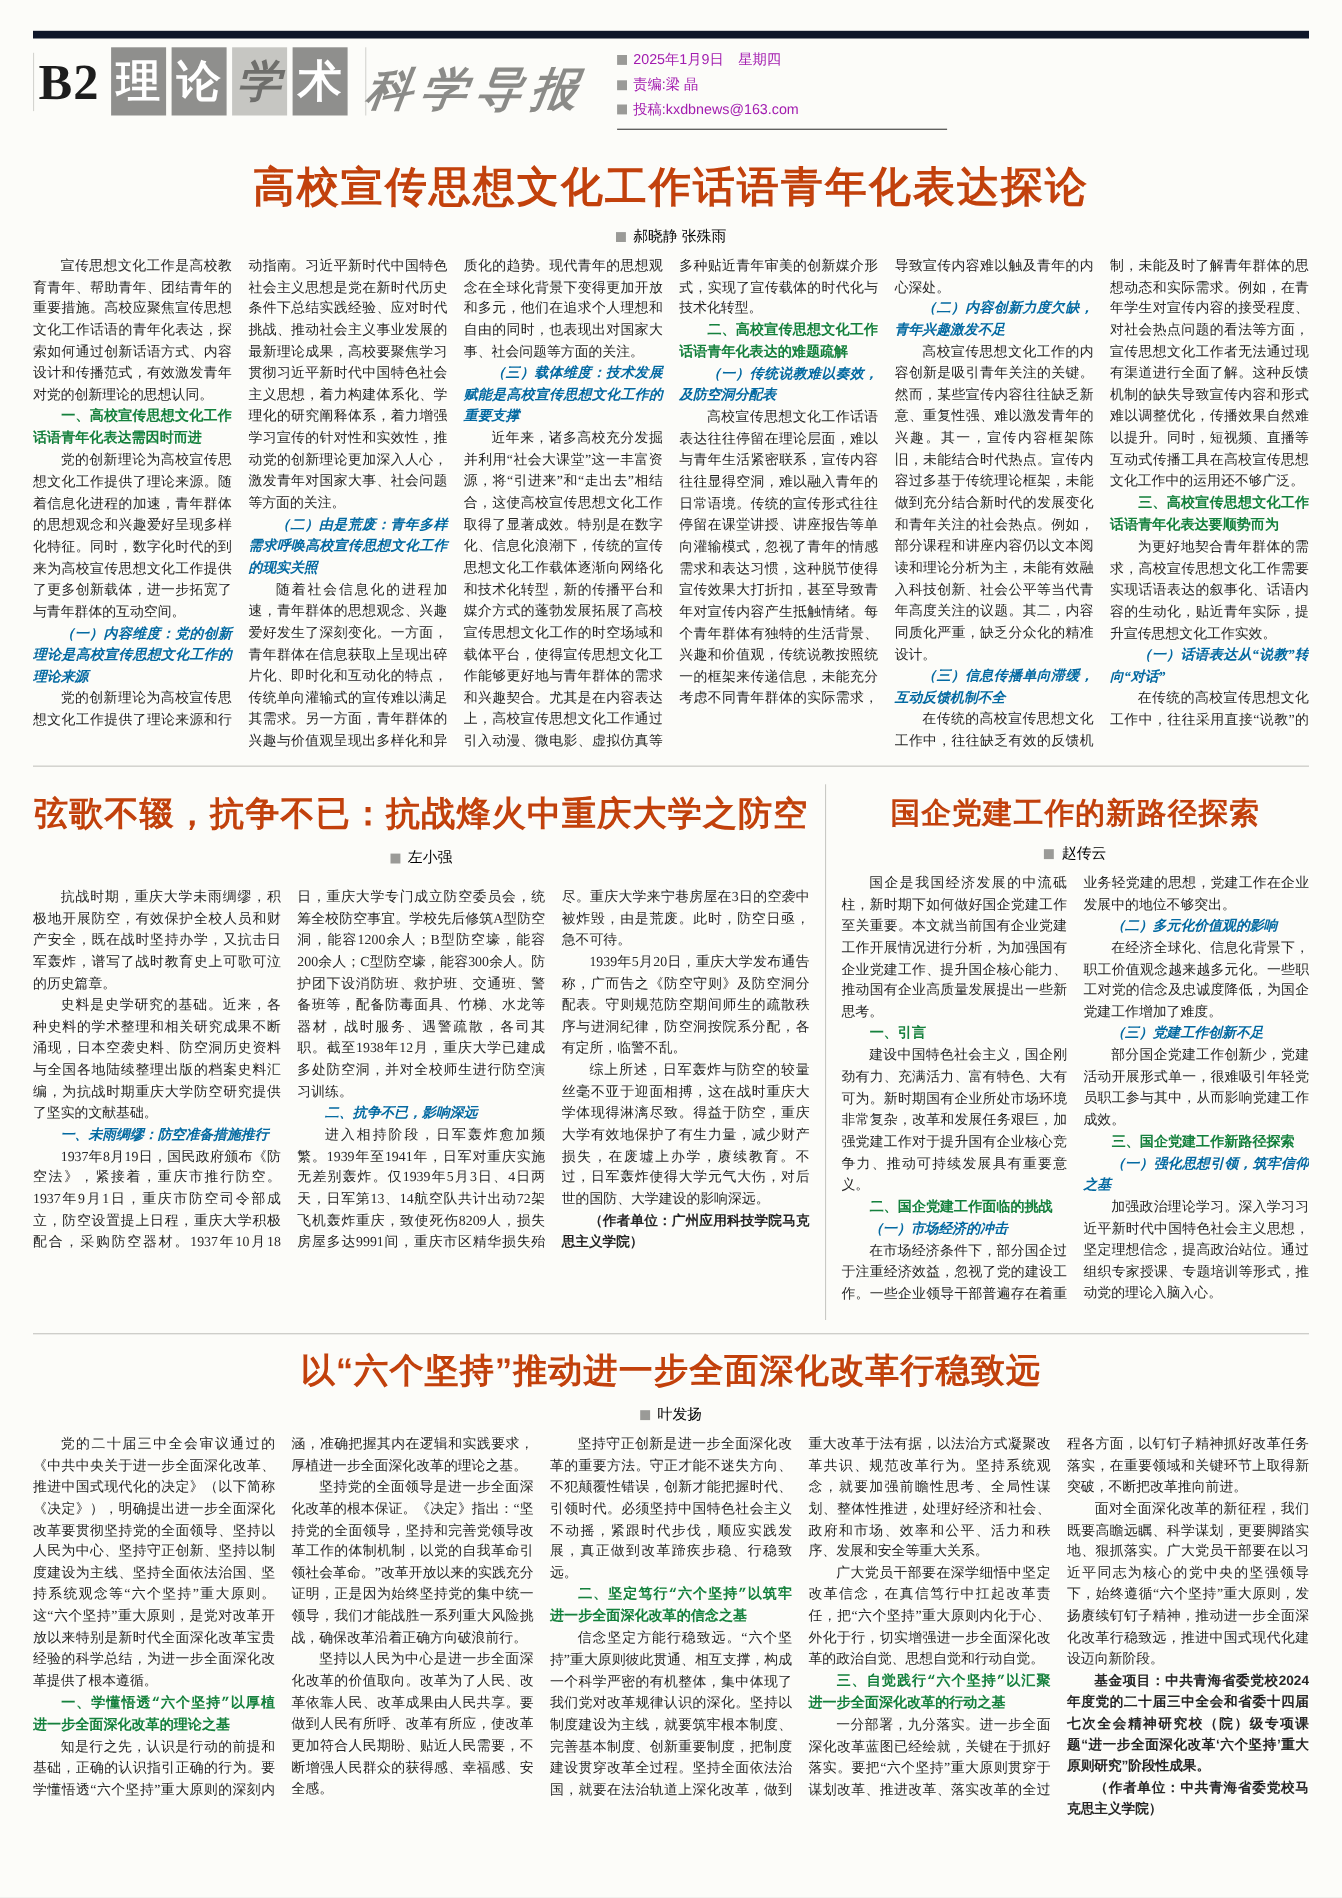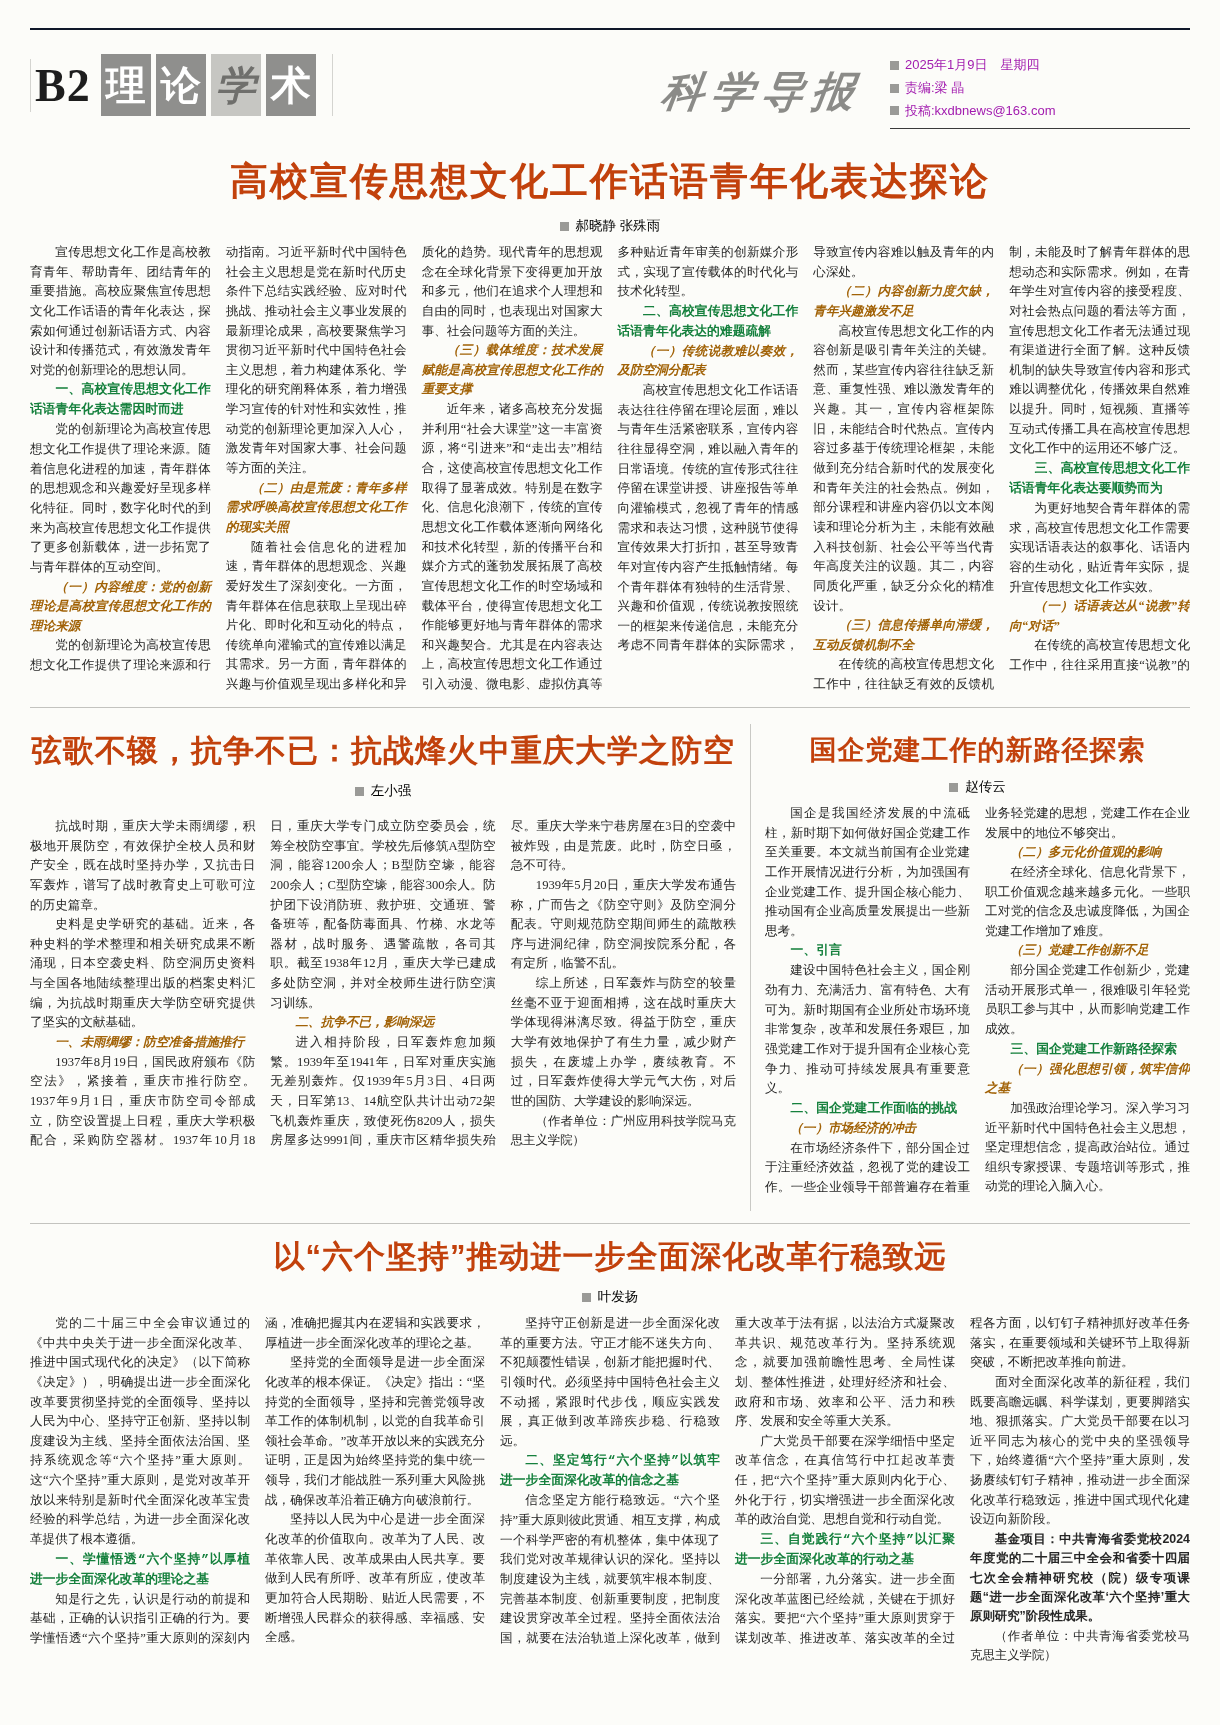--- a/index.html
+++ b/index.html
@@ -2,44 +2,44 @@
 <html><head>
 <meta charset="utf-8">
 <style>
   html,body{margin:0;padding:0;background:#e8e8e4;}
   .page{
     width:1220px;height:1725px;margin:0 auto;background:#fcfcf9;color:#1d1d1d;
     box-sizing:border-box;padding:28px 30px 18px 30px;position:relative;overflow:hidden;
     font-family:"Liberation Serif","DejaVu Serif",serif;
   }
   
-  .hdr{border-top:2px solid #0f172a;padding-top:24px;height:86px;display:flex;justify-content:space-between;align-items:flex-start;}
+  .hdr{border-top:7px solid #0f172a;padding-top:8px;height:86px;display:flex;justify-content:flex-start;align-items:flex-start;}
   .hdr-left{display:flex;align-items:center;gap:10px;border-right:1px solid #d4d4d0;padding-right:16px;}
   .page-no{font-size:46px;font-weight:bold;font-family:"Liberation Serif",serif;letter-spacing:1px;border-left:1px solid #d4d4d0;padding-left:4px;}
   .sec-logo{display:flex;gap:5px;}
   .sec-box{width:50px;height:62px;background:#8f8f8d;color:#fff;font-size:40px;line-height:62px;text-align:center;font-weight:bold;font-family:"Liberation Sans",sans-serif;}
   .sec-box.lite{background:#c6c6c2;color:#6f6f6c;font-family:"DejaVu Serif",serif;font-style:italic;}
   .hdr-right{display:flex;align-items:flex-start;gap:28px;}
   .paper-name{font-family:"DejaVu Serif",serif;font-style:italic;font-weight:bold;font-size:42px;color:#8b8b88;letter-spacing:8px;margin-top:10px;transform:skewX(-8deg);}
   .pub-info{width:300px;border-bottom:1px solid #3a3a3a;padding-bottom:6px;font-family:"Liberation Sans",sans-serif;font-size:13px;line-height:1.75;color:#a21caf;}
   .pub-line{display:flex;align-items:center;gap:6px;}
   .sq{width:9px;height:9px;background:#9a9a97;display:inline-block;flex:0 0 auto;}
   
   .art-title{font-family:"Liberation Sans","DejaVu Sans",sans-serif;font-weight:bold;text-align:center;color:#c2410c;margin:0;}
   .t-xl{font-size:38px;letter-spacing:2px;margin-top:16px;}
   .t-lg{font-size:31px;letter-spacing:1px;margin-top:10px;}
   .t-md{font-size:27px;letter-spacing:1px;margin-top:12px;}
   .byline{display:flex;justify-content:center;align-items:center;gap:7px;font-size:13.5px;margin:10px 0 8px 0;font-family:"Liberation Sans",sans-serif;color:#000000;}
   .cols{column-gap:15px;text-align:justify;overflow:hidden;font-size:12.6px;line-height:1.56;color:#262626;}
   .cols .blk{margin:0;}
   .blk.p{text-indent:2em;}
   .blk.h1{font-weight:bold;text-indent:2em;font-family:Liberation Mono, monospace;font-size:12.8px;color:#15803d;}
-  .blk.h2{font-weight:bold;font-style:italic;text-indent:2em;font-size:12.6px;color:#a16207;}
+  .blk.h2{font-weight:bold;font-style:italic;text-indent:2em;font-size:12.6px;color:#0369a1;}
   .blk.note{font-weight:bold;text-indent:2em;font-family:"Liberation Sans",sans-serif;font-size:12.4px;}
-  .blk.author{font-weight:normal;text-indent:2em;font-family:"Liberation Sans",sans-serif;font-size:12.4px;}
+  .blk.author{font-weight:bold;text-indent:2em;font-family:"Liberation Sans",sans-serif;font-size:12.4px;}
   .c6{column-count:6;height:452px;margin-top:6px;}
   .c3{column-count:3;height:394px;margin-top:17px;}
   .c2{column-count:2;height:398px;margin-top:4px;}
   .c5{column-count:5;height:438px;margin-top:6px;}
   .hrule{border:none;border-top:1px solid #c3c3bf;margin:12px 0;}
   .mid{display:flex;align-items:stretch;}
   .mid-left{width:706px;flex:0 0 auto;}
   .vrule{width:1px;background:#c9c9c5;margin:4px 14px 0 14px;flex:0 0 auto;}
   .mid-right{flex:1 1 auto;min-width:0;}
 </style>

